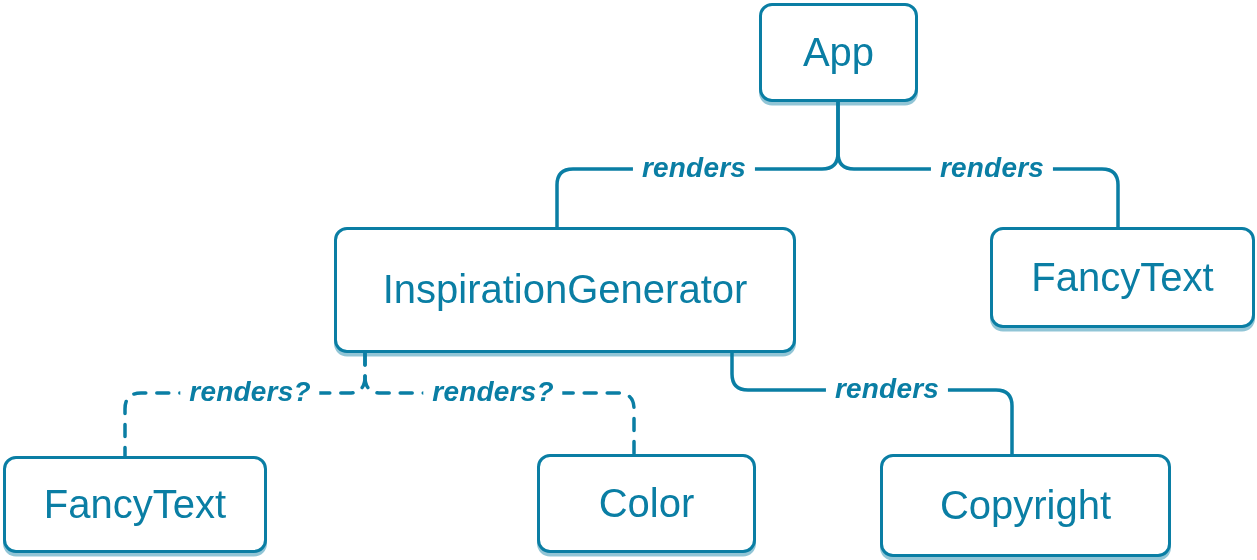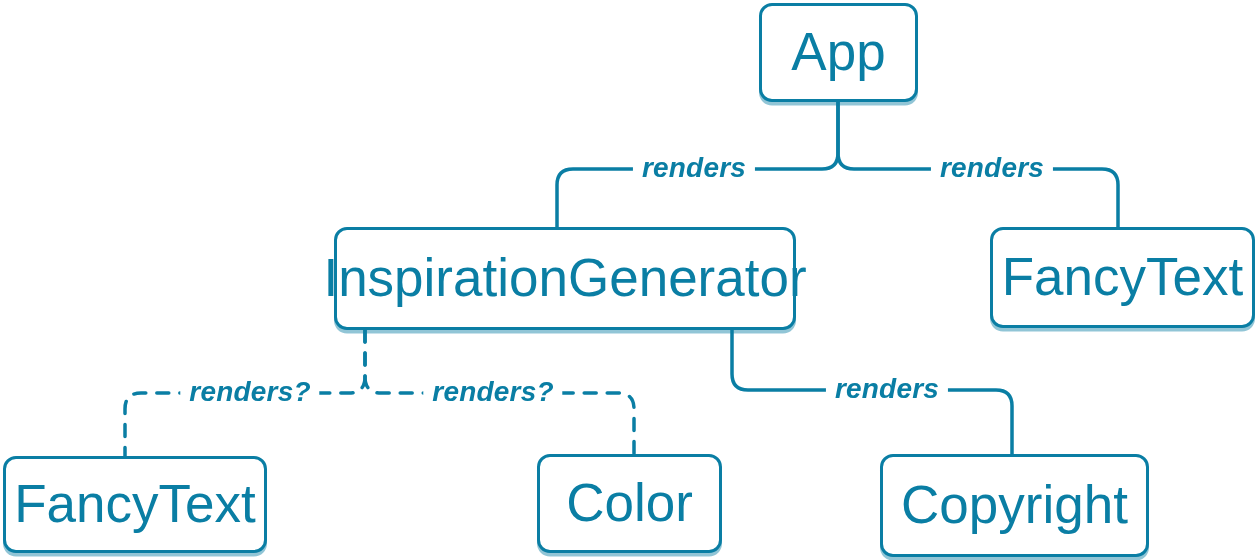--- a/index.html
+++ b/index.html
@@ -42,21 +42,21 @@
     box-sizing: border-box;
     background: var(--node-bg);
     border: 3px solid var(--accent);
     border-radius: 13px;
     box-shadow: 0 3.5px 0 var(--shadow);
     display: flex;
     align-items: center;
     justify-content: center;
   }
   .node .node-label {
-    font-size: 53px;
+    font-size: 40px;
     color: var(--accent);
     white-space: nowrap;
     line-height: 1;
     padding-bottom: 2px;
   }
 </style>
 </head>
 <body>
 
 <div class="stage">
@@ -71,29 +71,29 @@
       <div class="edge-label" style="left: 694px; top: 168px;">renders</div>
       <div class="edge-label" style="left: 992px; top: 168px;">renders</div>
       <div class="edge-label" style="left: 887px; top: 389px;">renders</div>
       <div class="edge-label" style="left: 250px; top: 392px;">renders?</div>
       <div class="edge-label" style="left: 493px; top: 392px;">renders?</div>
     </div>
   <div id="nodes-layer">
       <div class="node" style="left: 759px; top: 3px; width: 159px; height: 99px;">
         <span class="node-label">App</span>
       </div>
-      <div class="node" style="left: 334px; top: 227px; width: 462px; height: 103px; text-align: center;">
+      <div class="node" style="left: 334px; top: 227px; width: 462px; height: 126px; text-align: center;">
         <span class="node-label">InspirationGenerator</span>
       </div>
       <div class="node" style="left: 990px; top: 227px; width: 265px; height: 101px;">
         <span class="node-label">FancyText</span>
       </div>
       <div class="node" style="left: 3px; top: 456px; width: 264px; height: 97px;">
         <span class="node-label">FancyText</span>
       </div>
-      <div class="node" style="left: 537px; top: 454px; width: 185px; height: 99px;">
+      <div class="node" style="left: 537px; top: 454px; width: 219px; height: 99px;">
         <span class="node-label">Color</span>
       </div>
-      <div class="node" style="left: 880px; top: 454px; width: 269px; height: 103px; align-items: center;">
+      <div class="node" style="left: 880px; top: 454px; width: 291px; height: 103px; align-items: center;">
         <span class="node-label">Copyright</span>
       </div>
     </div>
 </div>
 
 </body></html>

